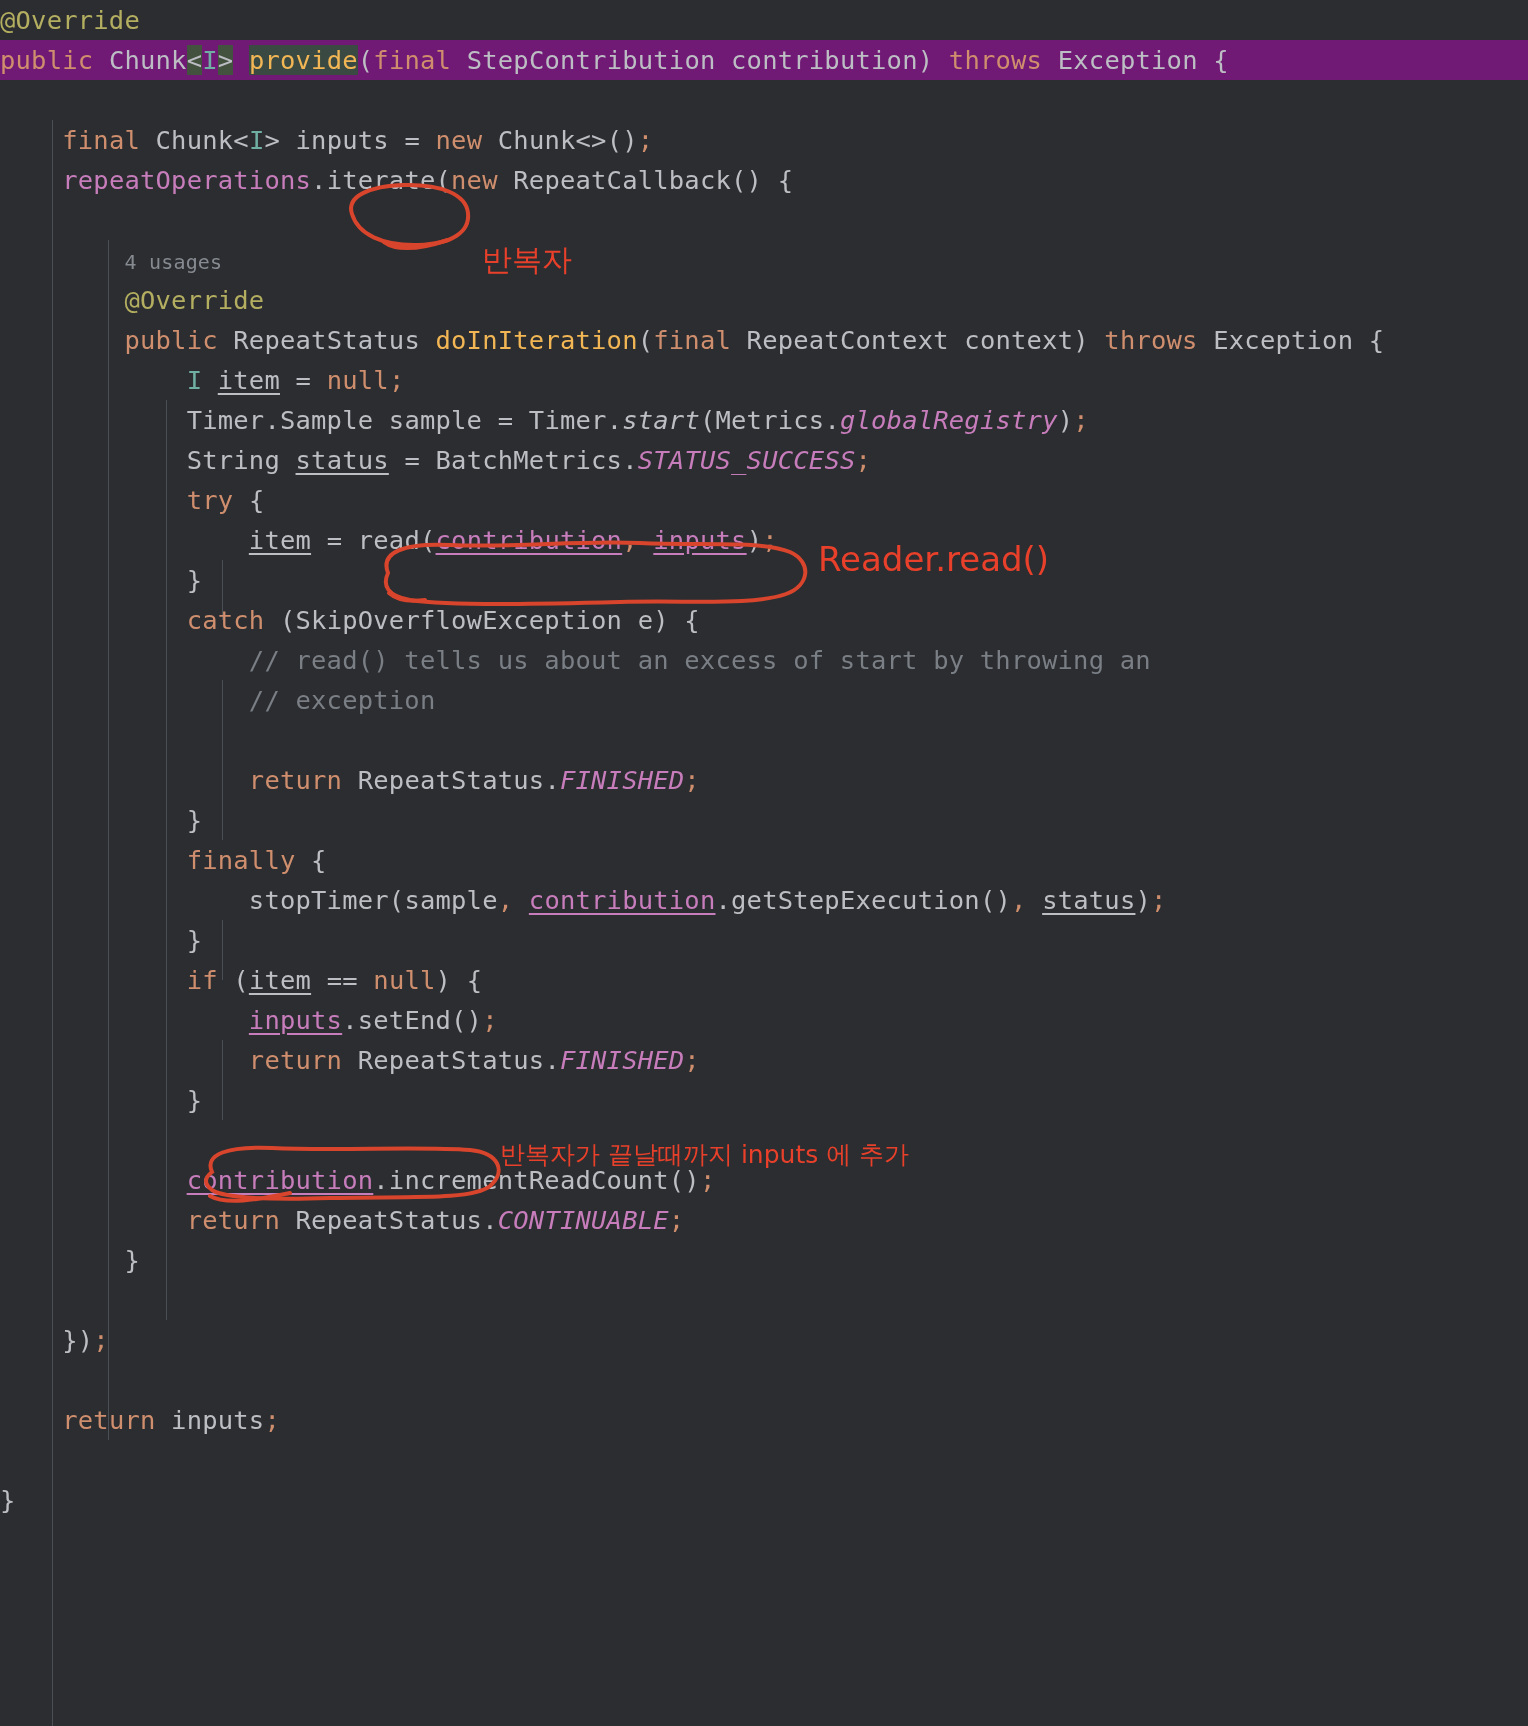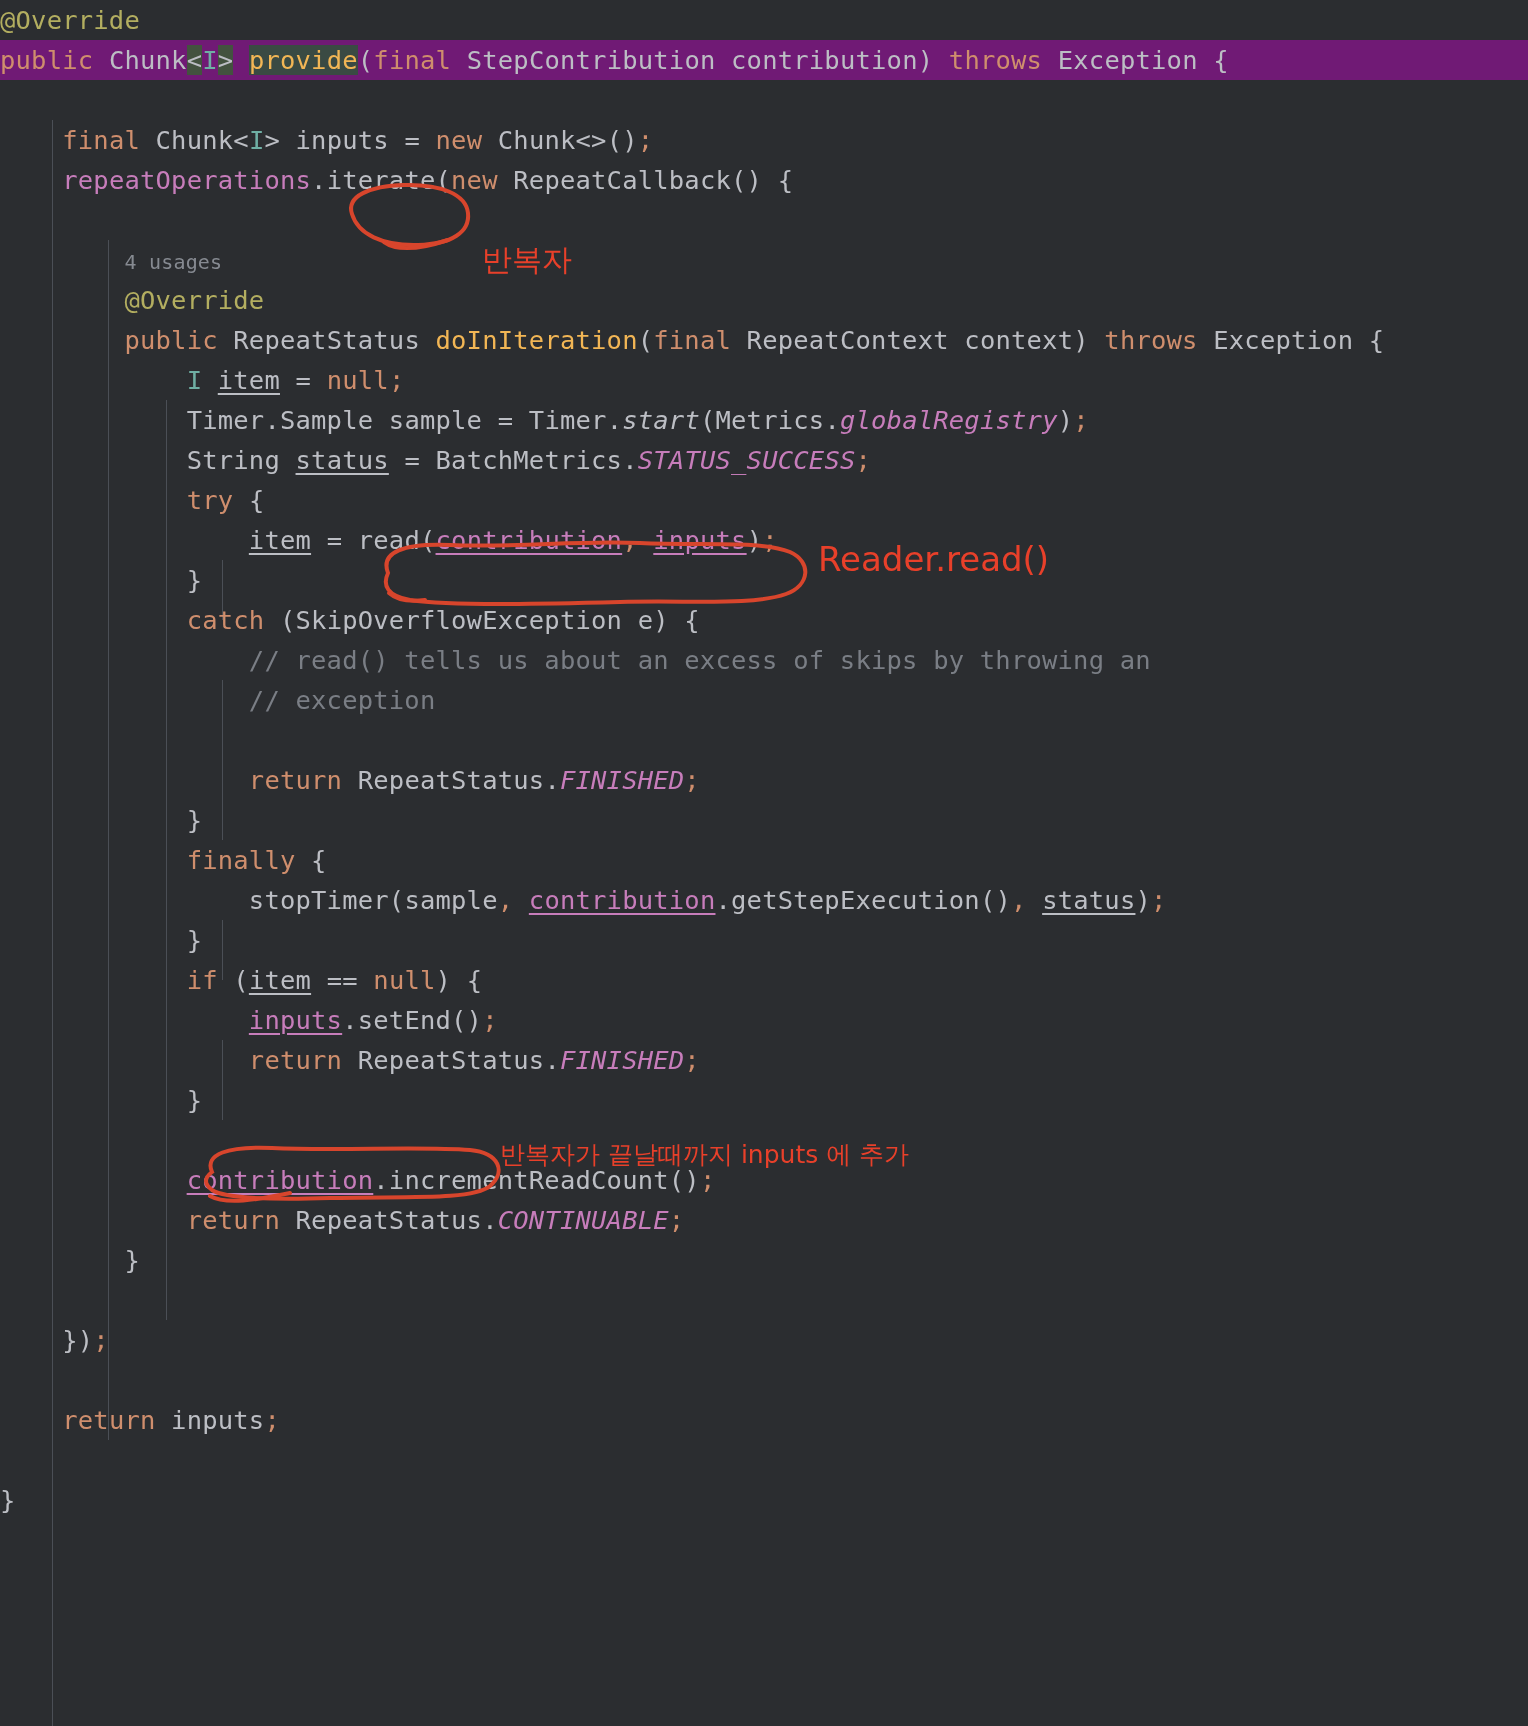--- a/index.html
+++ b/index.html
@@ -123,21 +123,21 @@
     <div class="ln" style="top:440px;position:absolute;left:0;width:100%;">            <span class="type">String</span> <span class="plain uline">status</span> <span class="punc">=</span> <span class="type">BatchMetrics</span><span class="punc">.</span><span class="cnst">STATUS_SUCCESS</span><span class="semi">;</span></div>
 
     <div class="ln" style="top:480px;position:absolute;left:0;width:100%;">            <span class="kw">try</span> <span class="punc">{</span></div>
 
     <div class="ln" style="top:520px;position:absolute;left:0;width:100%;">                <span class="plain uline">item</span> <span class="punc">=</span> <span class="plain">read</span><span class="punc">(</span><span class="field uline">contribution</span><span class="semi">,</span> <span class="field uline">inputs</span><span class="punc">)</span><span class="semi">;</span></div>
 
     <div class="ln" style="top:560px;position:absolute;left:0;width:100%;">            <span class="punc">}</span></div>
 
     <div class="ln" style="top:600px;position:absolute;left:0;width:100%;">            <span class="kw">catch</span> <span class="punc">(</span><span class="type">SkipOverflowException e</span><span class="punc">) {</span></div>
 
-    <div class="ln" style="top:640px;position:absolute;left:0;width:100%;">                <span class="cmt">// read() tells us about an excess of skips by throwing an</span></div>
+    <div class="ln" style="top:640px;position:absolute;left:0;width:100%;">                <span class="cmt">// read() tells us about an excess of start by throwing an</span></div>
 
     <div class="ln" style="top:680px;position:absolute;left:0;width:100%;">                <span class="cmt">// exception</span></div>
 
 
     <div class="ln" style="top:760px;position:absolute;left:0;width:100%;">                <span class="kw">return</span> <span class="type">RepeatStatus</span><span class="punc">.</span><span class="cnst">FINISHED</span><span class="semi">;</span></div>
 
     <div class="ln" style="top:800px;position:absolute;left:0;width:100%;">            <span class="punc">}</span></div>
 
     <div class="ln" style="top:840px;position:absolute;left:0;width:100%;">            <span class="kw">finally</span> <span class="punc">{</span></div>
 

